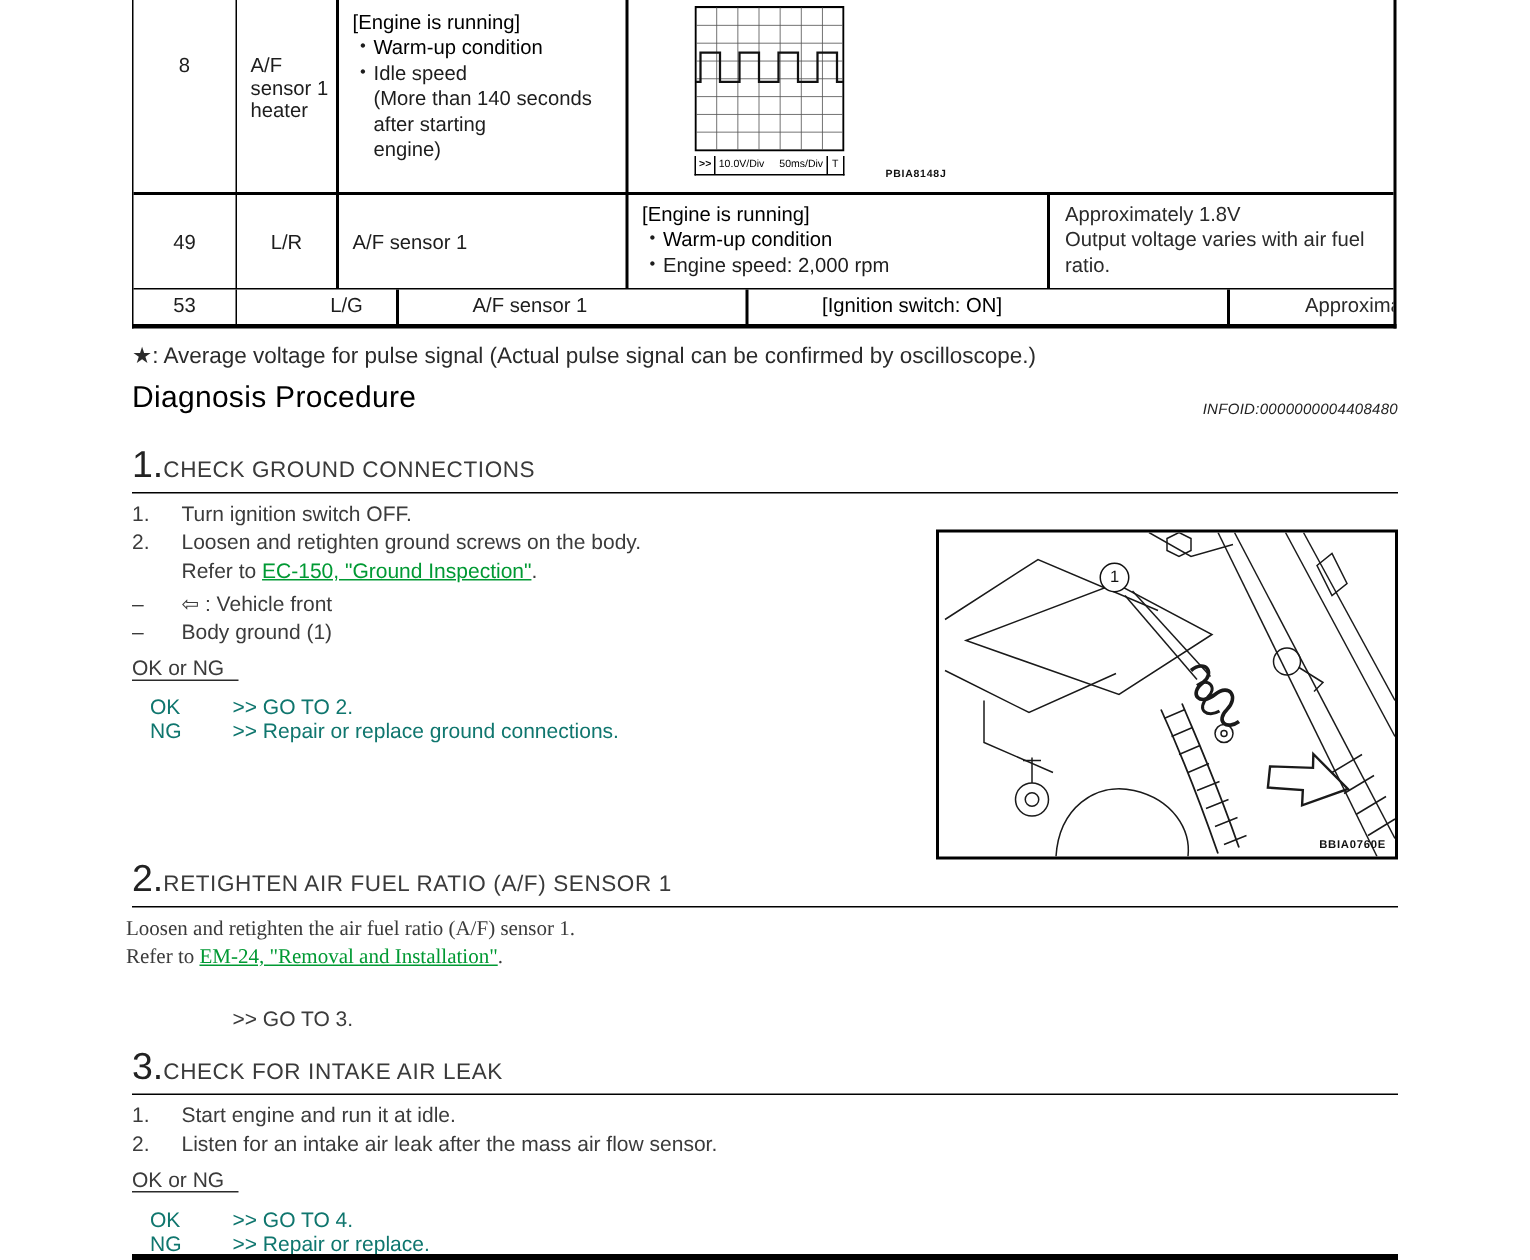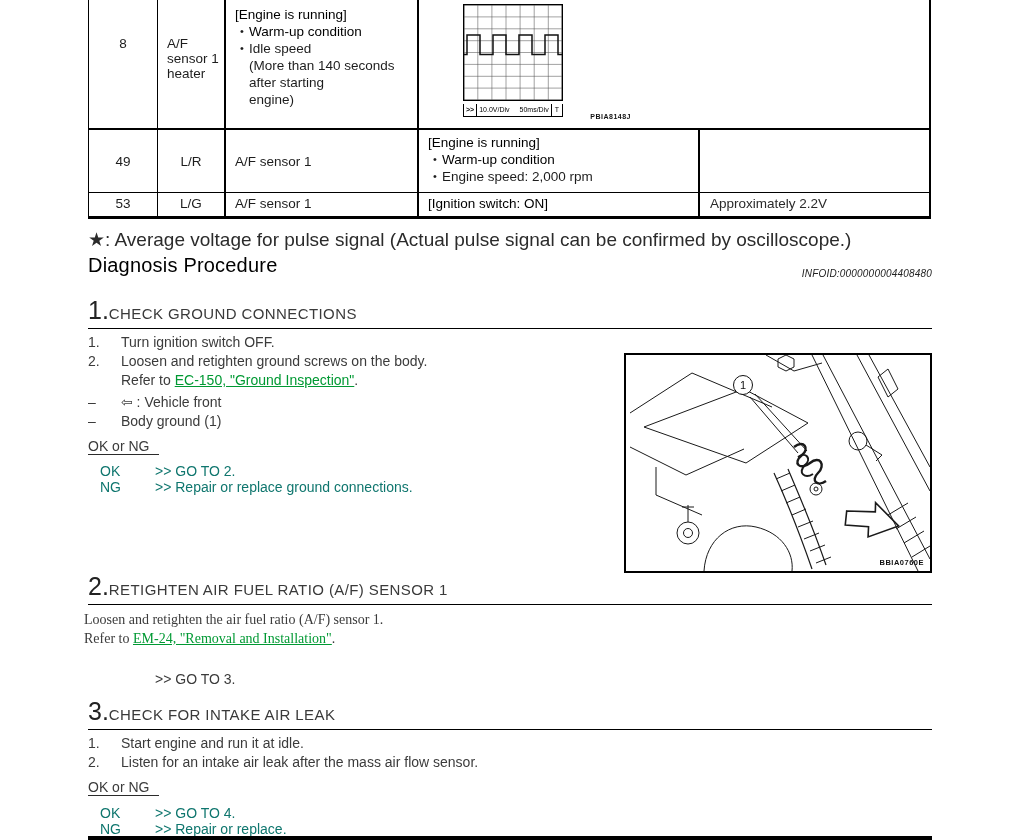--- a/index.html
+++ b/index.html
@@ -11,21 +11,21 @@
   }
   .abs { position:absolute; }
 
   
   .ec-table { left:88px; top:0; width:843px;
     border-left:1px solid #000; border-right:2px solid #000; border-bottom:3px solid #000;
     font-size:13.5px; color:#1d1d1d; }
   .t-row { display:grid; grid-template-columns:69px 68px 193px 281px 1fr; }
   .t-row.r1 { height:130px; border-bottom:2px solid #000; }
   .t-row.r2 { height:63px;  border-bottom:1px solid #000; }
-  .t-row.r3 { height:23px; }
+  .t-row.r3 { height:23px;gap:40px; }
   .cell { overflow:hidden; }
   .b1 { border-right:1px solid #000; }
   .b2 { border-right:2px solid #000; }
   .c-center { text-align:center; }
   .r1 .c-top { padding-top:36px; }
   .r2 .c-mid { display:flex; align-items:center; justify-content:center; }
   .r3 .c-lin { line-height:22px; }
   .c-item { padding-left:9px; }
   .r1 .c-item { padding-top:36px; }
   .r2 .c-item { display:flex; align-items:center; }
@@ -45,21 +45,21 @@
   .scope-strip { display:flex; width:100px; border:1px solid #000; border-top:none;
      height:13px; font-size:7px; line-height:11px; color:#000; }
   .scope-strip .s-prompt { border-right:1px solid #000; padding:0 2px; font-weight:bold; }
   .scope-strip .s-gain { padding-left:2px; flex:1; }
   .scope-strip .s-time { padding-right:2px; }
   .scope-strip .s-trig { border-left:1px solid #000; padding:0 3px; }
   .scope-figid { position:absolute; right:-68px; top:109px; font-size:7px; font-weight:bold;
      letter-spacing:.5px; color:#111; }
 
   
-  .footnote { left:88px; top:228px; font-size:19px; color:#2b2b2b; }
+  .footnote { left:88px; top:228px; font-size:15px; color:#2b2b2b; }
   .diag-title { left:88px; top:254px; font-size:20px; color:#000000; letter-spacing:.2px; }
   .infoid { right:88px; top:268px; font-size:10px; font-style:italic; color:#222; letter-spacing:.2px; }
 
   .step-head { left:88px; width:844px; border-bottom:1px solid #000;
      display:flex; align-items:baseline; padding-bottom:3px; }
   .step-num { font-size:25px; color:#222; }
   .step-title { font-size:15px; color:#3a3a3a; letter-spacing:.4px; }
 
   .list-line { display:flex; font-size:14px; line-height:19px; color:#3b3b3b; }
   .li-num { flex:0 0 33px; }
@@ -145,20 +145,25 @@
       <div class="bold">[Engine is running]</div>
       <div class="bullet-line">
         <span class="bullet-dot">•</span>
         <span class="bold">Warm-up condition</span>
       </div>
       <div class="bullet-line">
         <span class="bullet-dot">•</span>
         <span>Engine speed: 2,000 rpm</span>
       </div>
     </div>
+    <div class="cell c-val">
+      <div>Approximately 1.8V</div>
+      <div>Output voltage varies with air fuel</div>
+      <div>ratio.</div>
+    </div>
   </div>
 
   <div class="t-row r3">
     <div class="cell b1 c-center c-lin">53</div>
     <div class="cell b2 c-center c-lin">L/G</div>
     <div class="cell b2 c-item">A/F sensor 1</div>
     <div class="cell b2 c-cond bold">[Ignition switch: ON]</div>
     <div class="cell c-val">Approximately 2.2V</div>
   </div>
 </div>

